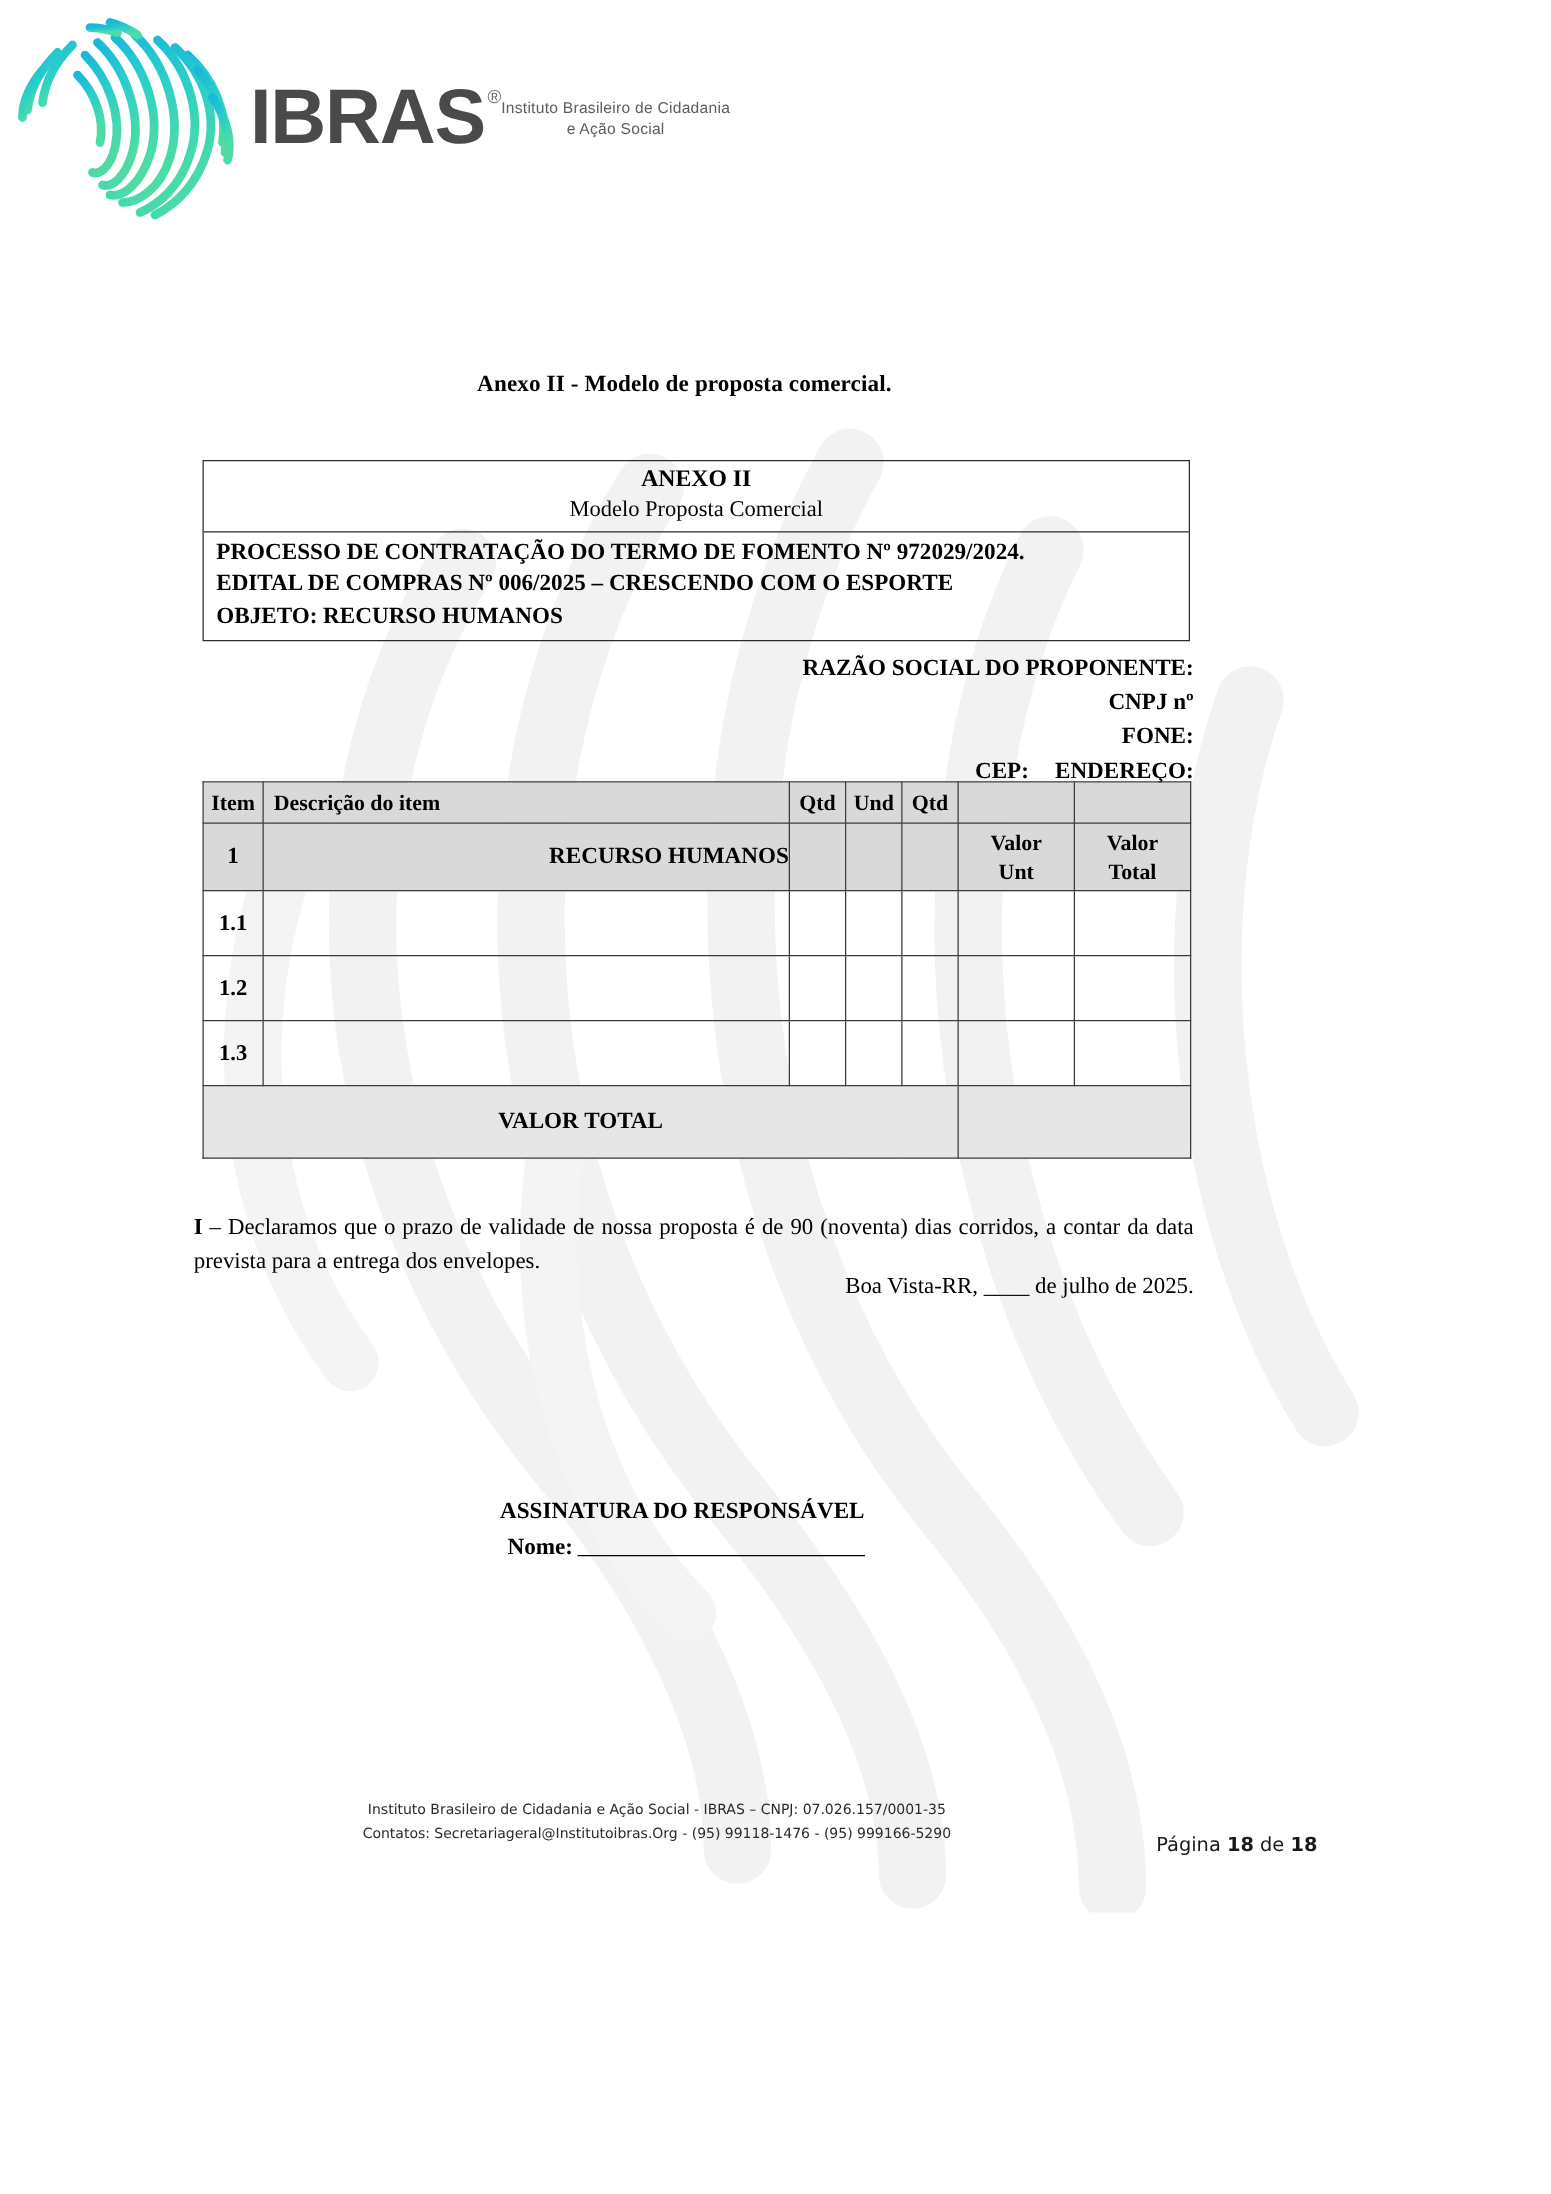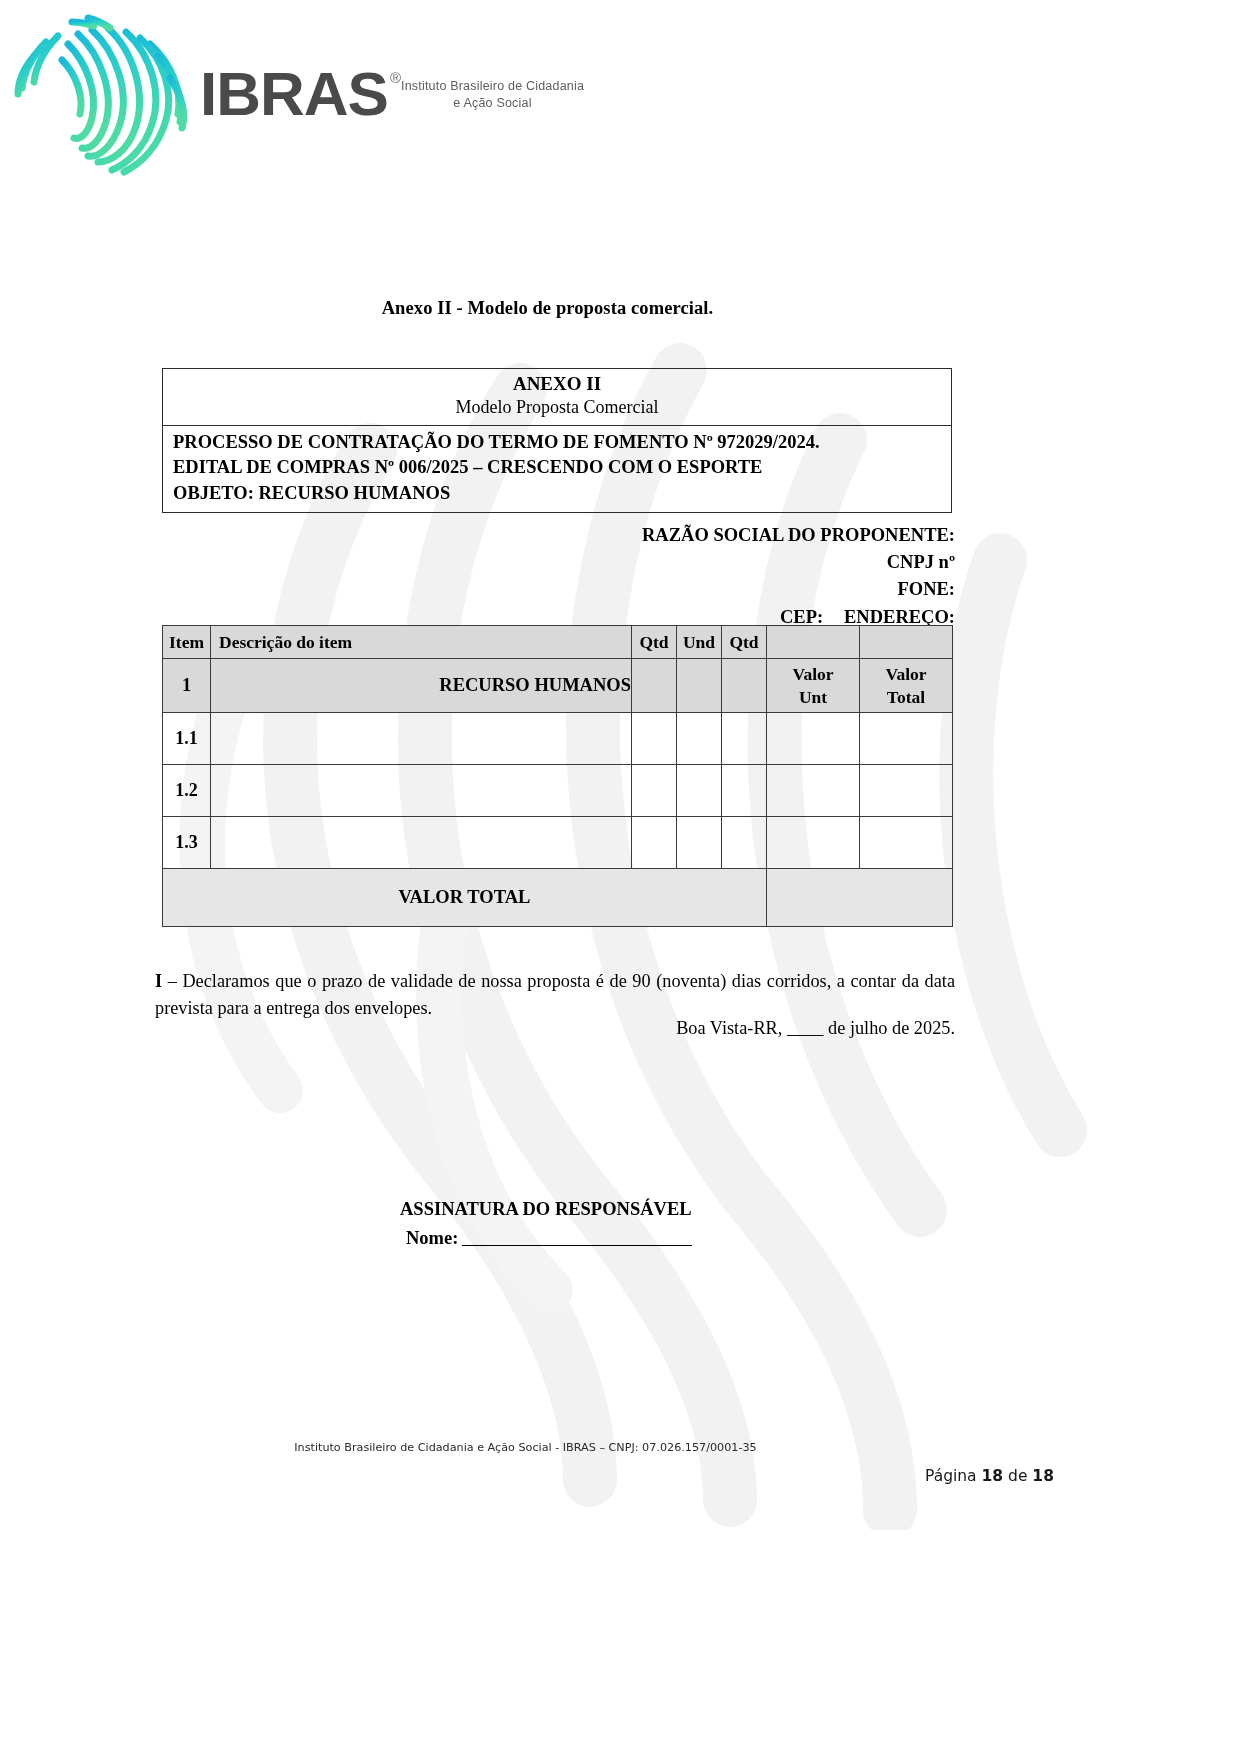--- a/index.html
+++ b/index.html
@@ -454,18 +454,19 @@
     <div class="signature">
       <div>ASSINATURA DO RESPONSÁVEL</div>
       <div class="sig-name">
         <span>Nome:</span><span class="sig-underline"></span>
       </div>
     </div>
 
     <div class="footer">
       <div class="footer-text">
         <div>Instituto Brasileiro de Cidadania e Ação Social - IBRAS – CNPJ: 07.026.157/0001-35</div>
+        <div>Contatos: Secretariageral@Institutoibras.Org - (95) 99118-1476 - (95) 999166-5290</div>
       </div>
     </div>
     <div class="footer-page"><span>Página </span><b>18</b><span> de </span><b>18</b></div>
 
   </div>
 </div>
 
 </body></html>

